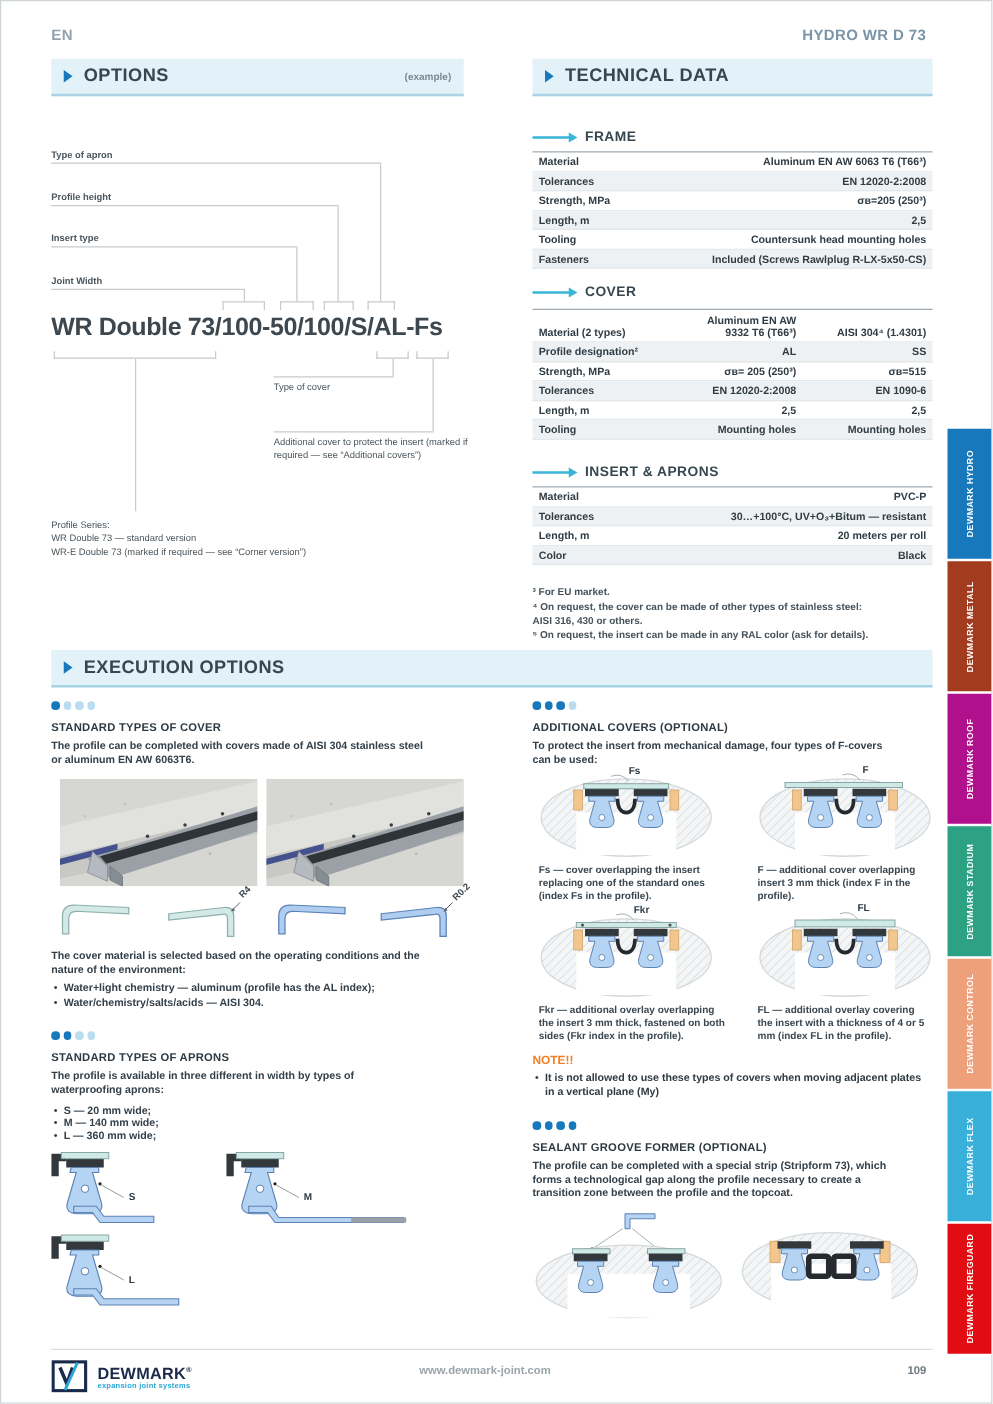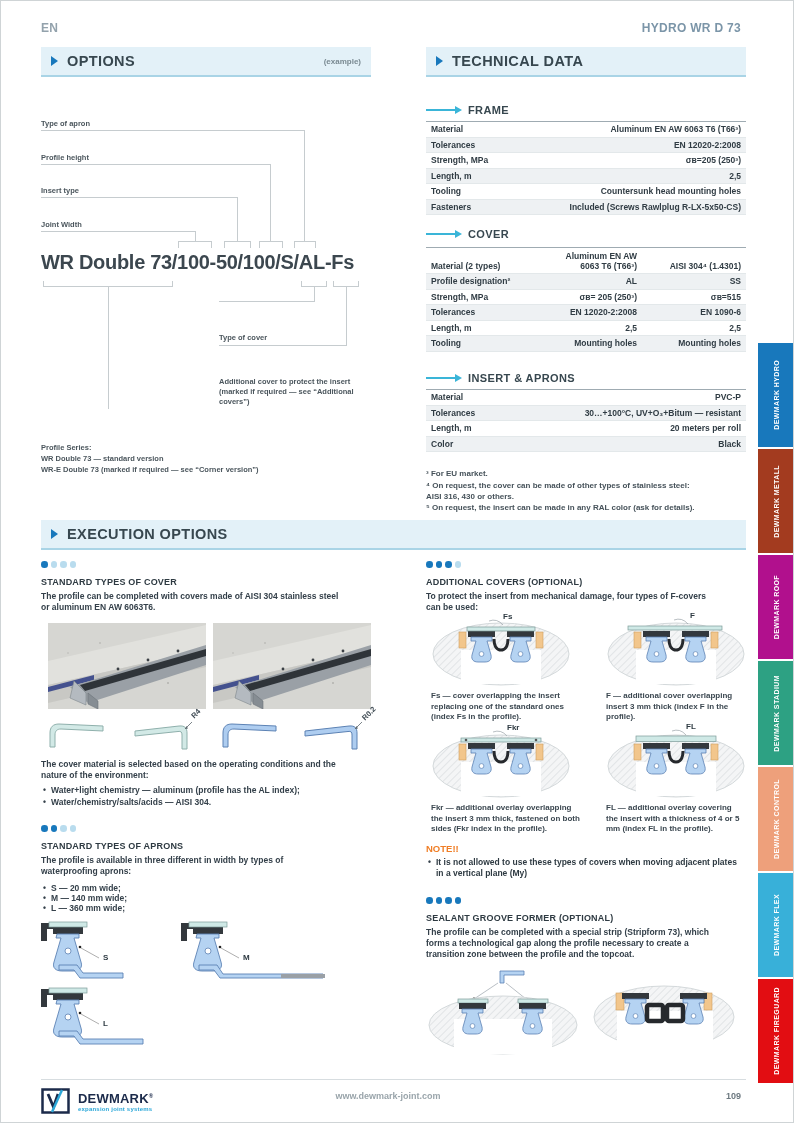--- a/index.html
+++ b/index.html
@@ -35,21 +35,21 @@
   .c3 .tc3{width:104px;text-align:right;}
   .covhead{min-height:26px;align-items:flex-end;padding-bottom:2px;}
   
   .callout{position:absolute;left:0;font-size:7.5px;font-weight:700;color:#4a555c;
            border-bottom:1px solid #c6cccf;padding-bottom:2px;}
   .vline{position:absolute;width:1px;background:#c6cccf;}
   .hline{position:absolute;height:1px;background:#c6cccf;}
   .brkt{position:absolute;height:7px;border:1px solid #c6cccf;border-bottom:none;box-sizing:border-box;}
   .ubrkt{position:absolute;height:6px;border:1px solid #c6cccf;border-top:none;box-sizing:border-box;}
   .code{position:absolute;font-size:20px;font-weight:600;color:#3c474f;letter-spacing:-0.3px;white-space:nowrap;}
-  .small-lbl{position:absolute;font-size:7.5px;font-weight:700;color:#4a555c;line-height:10px;margin-top:28px;}
+  .small-lbl{position:absolute;font-size:7.5px;font-weight:400;color:#4a555c;line-height:10px;}
   .fineprint{font-size:8px;font-weight:600;color:#46525a;line-height:10.5px;}
   
   .dots{position:absolute;display:flex;gap:3px;}
   .dot{width:6.5px;height:6.5px;border-radius:50%;}
   .dot.on{background:#1878bc;}
   .dot.off{background:#b9dcee;}
   .xhead{position:absolute;font-size:9px;font-weight:700;color:#2e3a42;letter-spacing:.2px;}
   .xpara{position:absolute;font-size:8.5px;font-weight:600;color:#34404a;line-height:11px;}
   .bullet{position:relative;padding-left:10px;line-height:11.5px;}
   .bullet:before{content:"•";position:absolute;left:2px;color:#34404a;}
@@ -186,21 +186,21 @@
         </div>
     </div>
 
     <div class="subhead" style="left:0;top:126px">
       <span class="subarrow"></span>
       <span class="subtitle">COVER</span>
     </div>
     <div class="ttable" style="left:0;top:146px;width:320px">
       <div class="trow c3 covhead">
         <span class="tc1">Material (2 types)</span>
-        <span class="tc2"><span>Aluminum EN AW</span><br><span>6063 T6 (T66³)</span></span>
+        <span class="tc2"><span>Aluminum EN AW</span><br><span>9332 T6 (T66³)</span></span>
         <span class="tc3">AISI 304⁴ (1.4301)</span>
       </div>
       <div class="trow c3">
           <span class="tc1">Profile designation²</span>
           <span class="tc2">AL</span>
           <span class="tc3">SS</span>
         </div>
       <div class="trow c3">
           <span class="tc1">Strength, MPa</span>
           <span class="tc2">σв= 205 (250³)</span>

